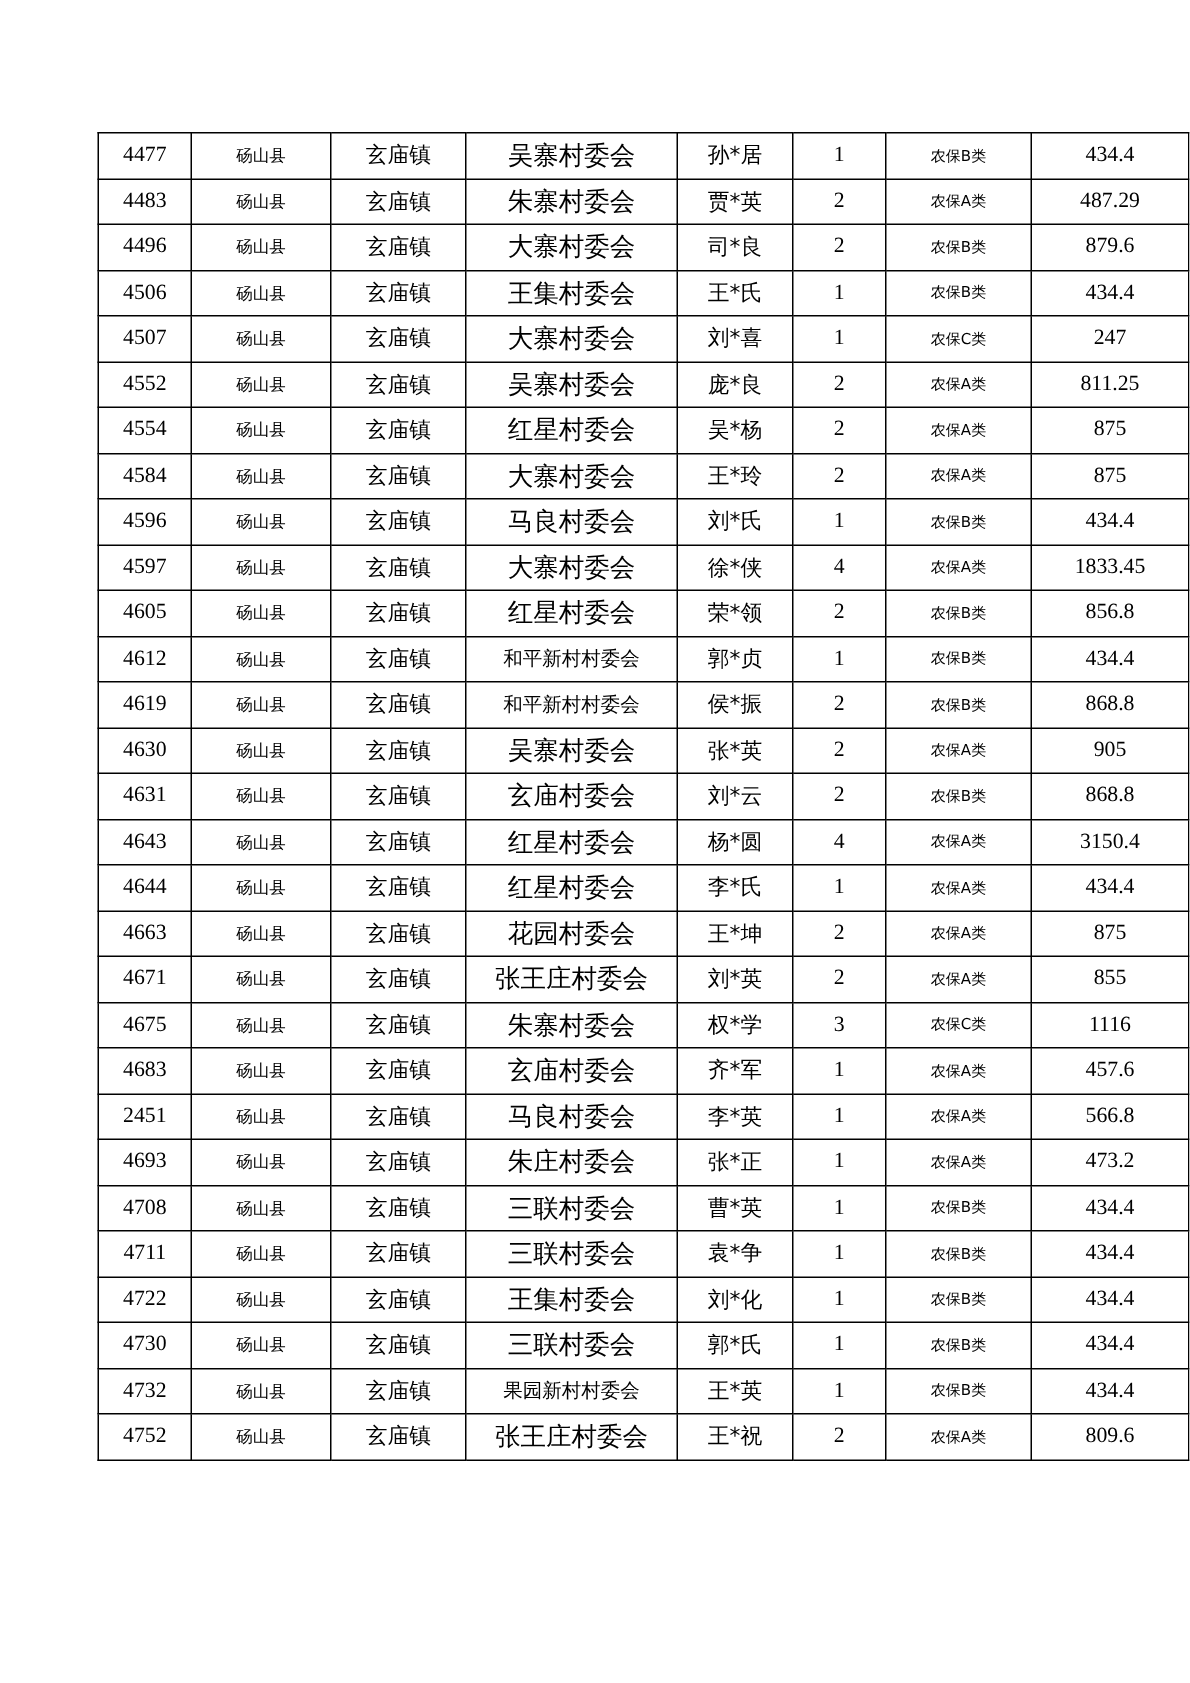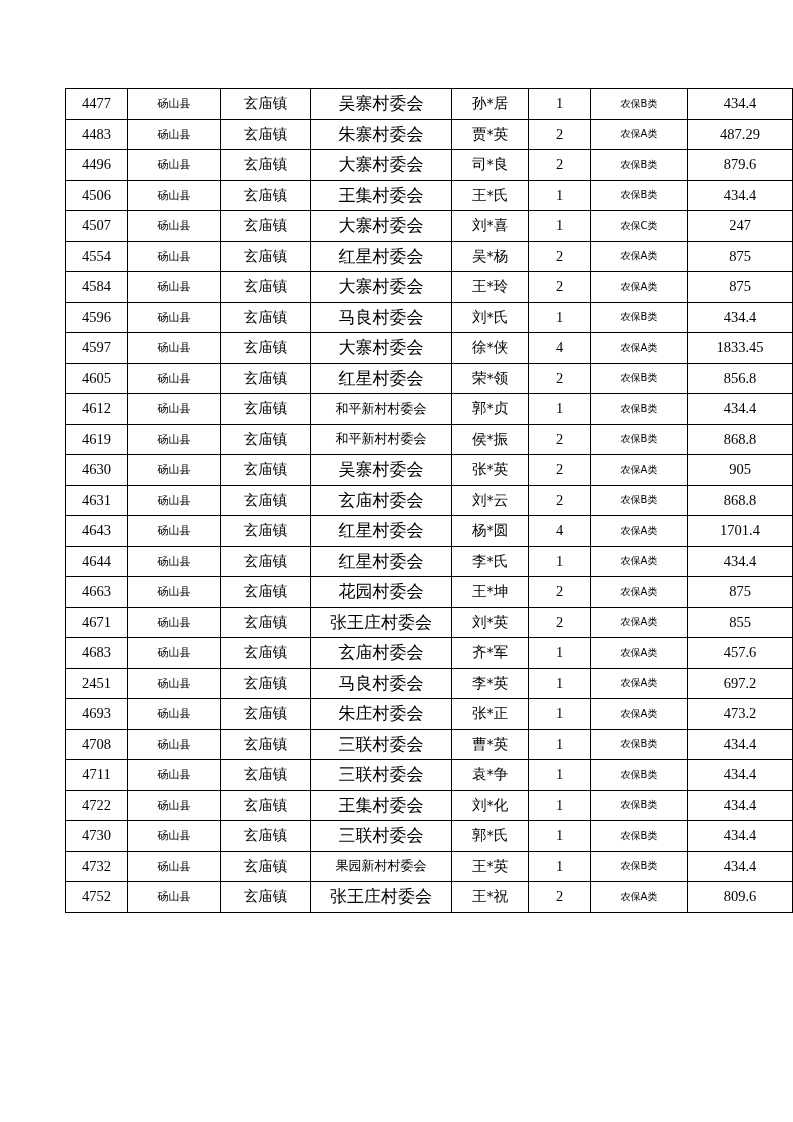--- a/index.html
+++ b/index.html
@@ -94,20 +94,30 @@
           <td class="c-id">4507</td>
           <td class="c-county">砀山县</td>
           <td class="c-town">玄庙镇</td>
           <td class="c-village">大寨村委会</td>
           <td class="c-name">刘*喜</td>
           <td class="c-count">1</td>
           <td class="c-type">农保C类</td>
           <td class="c-amount">247</td>
         </tr>
         <tr>
+          <td class="c-id">4552</td>
+          <td class="c-county">砀山县</td>
+          <td class="c-town">玄庙镇</td>
+          <td class="c-village">吴寨村委会</td>
+          <td class="c-name">庞*良</td>
+          <td class="c-count">2</td>
+          <td class="c-type">农保A类</td>
+          <td class="c-amount">811.25</td>
+        </tr>
+        <tr>
           <td class="c-id">4554</td>
           <td class="c-county">砀山县</td>
           <td class="c-town">玄庙镇</td>
           <td class="c-village">红星村委会</td>
           <td class="c-name">吴*杨</td>
           <td class="c-count">2</td>
           <td class="c-type">农保A类</td>
           <td class="c-amount">875</td>
         </tr>
         <tr>
@@ -191,21 +201,21 @@
           <td class="c-amount">868.8</td>
         </tr>
         <tr>
           <td class="c-id">4643</td>
           <td class="c-county">砀山县</td>
           <td class="c-town">玄庙镇</td>
           <td class="c-village">红星村委会</td>
           <td class="c-name">杨*圆</td>
           <td class="c-count">4</td>
           <td class="c-type">农保A类</td>
-          <td class="c-amount">1701.4</td>
+          <td class="c-amount">3150.4</td>
         </tr>
         <tr>
           <td class="c-id">4644</td>
           <td class="c-county">砀山县</td>
           <td class="c-town">玄庙镇</td>
           <td class="c-village">红星村委会</td>
           <td class="c-name">李*氏</td>
           <td class="c-count">1</td>
           <td class="c-type">农保A类</td>
           <td class="c-amount">434.4</td>
@@ -224,38 +234,48 @@
           <td class="c-id">4671</td>
           <td class="c-county">砀山县</td>
           <td class="c-town">玄庙镇</td>
           <td class="c-village">张王庄村委会</td>
           <td class="c-name">刘*英</td>
           <td class="c-count">2</td>
           <td class="c-type">农保A类</td>
           <td class="c-amount">855</td>
         </tr>
         <tr>
+          <td class="c-id">4675</td>
+          <td class="c-county">砀山县</td>
+          <td class="c-town">玄庙镇</td>
+          <td class="c-village">朱寨村委会</td>
+          <td class="c-name">权*学</td>
+          <td class="c-count">3</td>
+          <td class="c-type">农保C类</td>
+          <td class="c-amount">1116</td>
+        </tr>
+        <tr>
           <td class="c-id">4683</td>
           <td class="c-county">砀山县</td>
           <td class="c-town">玄庙镇</td>
           <td class="c-village">玄庙村委会</td>
           <td class="c-name">齐*军</td>
           <td class="c-count">1</td>
           <td class="c-type">农保A类</td>
           <td class="c-amount">457.6</td>
         </tr>
         <tr>
           <td class="c-id">2451</td>
           <td class="c-county">砀山县</td>
           <td class="c-town">玄庙镇</td>
           <td class="c-village">马良村委会</td>
           <td class="c-name">李*英</td>
           <td class="c-count">1</td>
           <td class="c-type">农保A类</td>
-          <td class="c-amount">697.2</td>
+          <td class="c-amount">566.8</td>
         </tr>
         <tr>
           <td class="c-id">4693</td>
           <td class="c-county">砀山县</td>
           <td class="c-town">玄庙镇</td>
           <td class="c-village">朱庄村委会</td>
           <td class="c-name">张*正</td>
           <td class="c-count">1</td>
           <td class="c-type">农保A类</td>
           <td class="c-amount">473.2</td>

